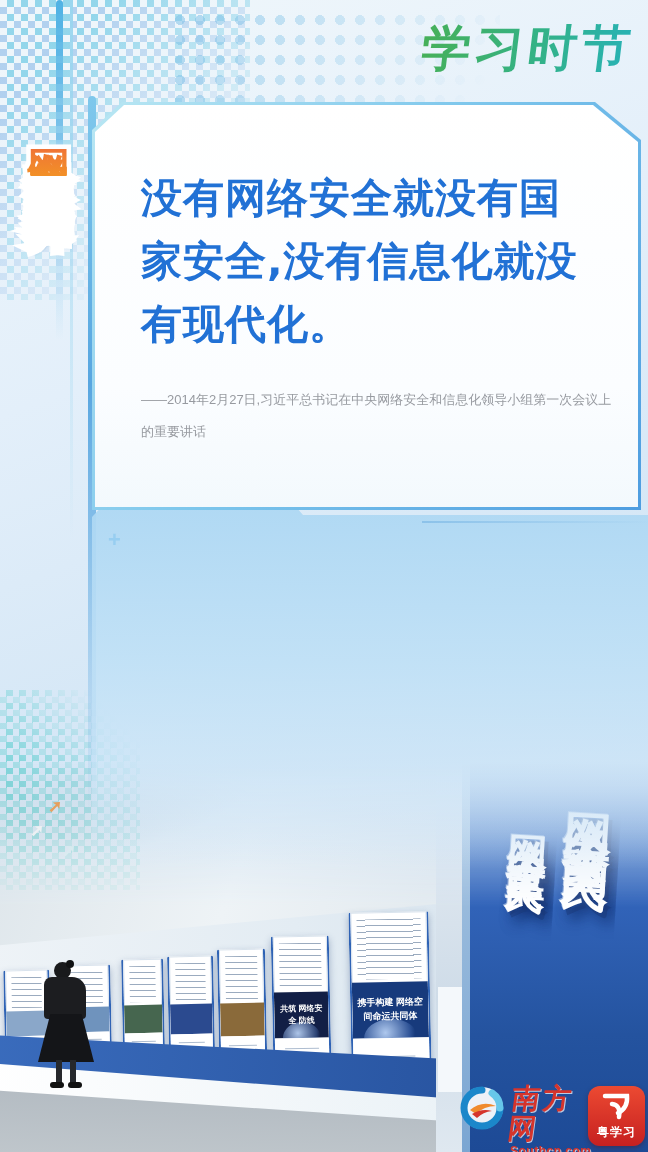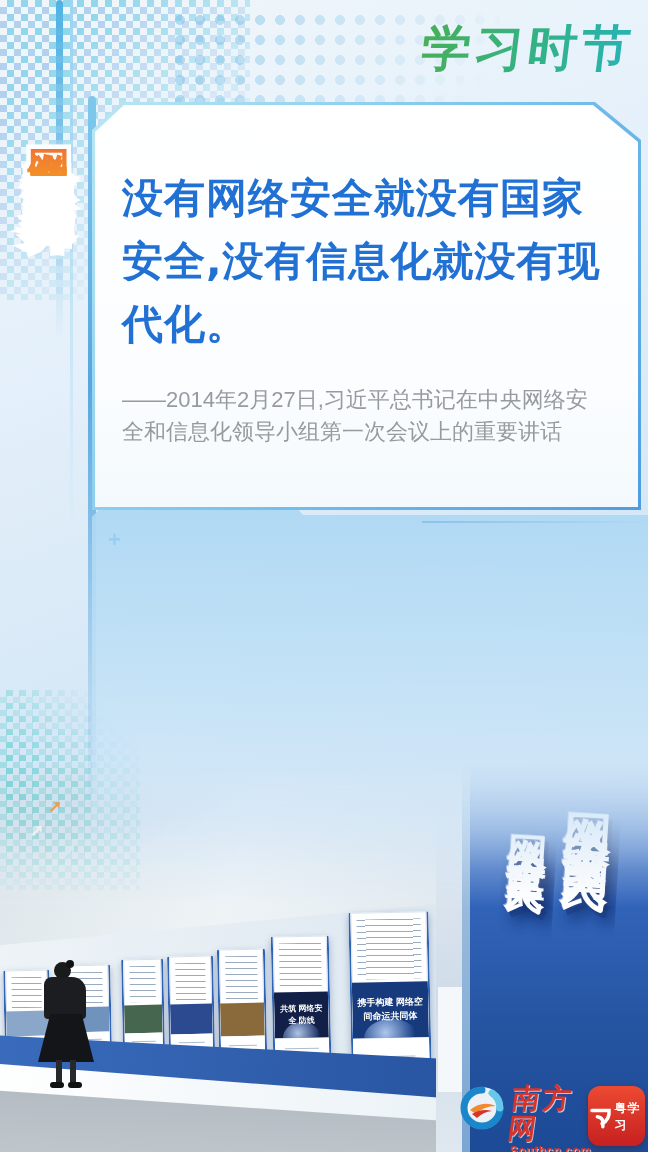--- a/index.html
+++ b/index.html
@@ -50,24 +50,24 @@
     -webkit-background-clip:text; background-clip:text; color:transparent; }
 
   
   .quote-card-border { position:absolute; left:92px; top:102px; width:549px; height:408px; z-index:4;
     background:linear-gradient(125deg,#b9e7f3 0%,#7ec7ec 45%,#4e9de0 100%);
     clip-path:polygon(30px 0, calc(100% - 46px) 0, 100% 38px, 100% 100%, 0 100%, 0 28px);
     filter:drop-shadow(0 4px 10px rgba(90,140,190,.25)); }
   .quote-card { position:absolute; inset:3px;
     background:linear-gradient(180deg,#ffffff 0%,#fbfdff 70%,#f3f9fd 100%);
     clip-path:polygon(29px 0, calc(100% - 45px) 0, 100% 37px, 100% 100%, 0 100%, 0 27px);
-    padding:62px 36px 0 27px; }
+    padding:62px 36px 0 46px; }
   .quote-text { font-size:41px; line-height:63px; font-weight:900; color:#2171d5;
     font-family:"DejaVu Sans","Liberation Sans",sans-serif; letter-spacing:1px; }
-  .quote-attr { margin-top:28px; font-size:22px; line-height:32px; color:#979aa0; width:472px; }
+  .quote-attr { margin-top:28px; font-size:13px; line-height:32px; color:#979aa0; width:472px; }
 
   
   .body-card { position:absolute; left:92px; top:493px; width:556px; height:376px; z-index:3;
     background:linear-gradient(180deg, rgba(172,215,243,.95) 0%, rgba(190,224,246,.85) 45%,
       rgba(208,232,249,.45) 78%, rgba(214,236,250,0) 100%);
     clip-path:polygon(0 24px, 16px 7px, 198px 7px, 211px 22px, 100% 22px, 100% 100%, 0 100%); }
   .body-card .topline { position:absolute; left:214px; top:19px; width:300px; height:2px;
     background:linear-gradient(90deg,rgba(255,255,255,.95),rgba(255,255,255,0)); }
   .body-card .topline2 { position:absolute; left:330px; top:28px; width:230px; height:2px;
     background:linear-gradient(90deg,rgba(110,175,225,.55),rgba(110,175,225,0)); }
@@ -141,21 +141,21 @@
     display:flex; align-items:flex-start; gap:4px; }
   .southcn svg { flex:0 0 auto; }
   .southcn-txt { display:flex; flex-direction:column; }
   .southcn-name { font-family:"Liberation Serif",serif; font-weight:bold; font-size:28px; line-height:30px;
     color:#d5342c; letter-spacing:3px; transform:skewX(-8deg);
     text-shadow:1px 1px 0 rgba(255,255,255,.7); }
   .southcn-domain { font-size:12px; font-weight:bold; color:#d5342c; letter-spacing:.5px;
     text-shadow:1px 1px 0 rgba(255,255,255,.7); }
   .yuexuexi { position:absolute; left:588px; top:1086px; width:57px; height:60px; z-index:8;
     border-radius:12px; background:linear-gradient(180deg,#ec4a32,#c62020);
-    box-shadow:0 2px 5px rgba(80,20,20,.4); display:flex; flex-direction:row; align-items:center; }
+    box-shadow:0 2px 5px rgba(80,20,20,.4); display:flex; flex-direction:column; align-items:center; }
   .yuexuexi svg { margin-top:5px; }
   .yuexuexi-label { font-size:12px; font-weight:bold; color:#fff; letter-spacing:1px; margin-top:1px; }
 </style>
 </head>
 <body>
 
 <div class="poster">
 
   <div class="mosaic"></div>
   <div class="dots"></div>

